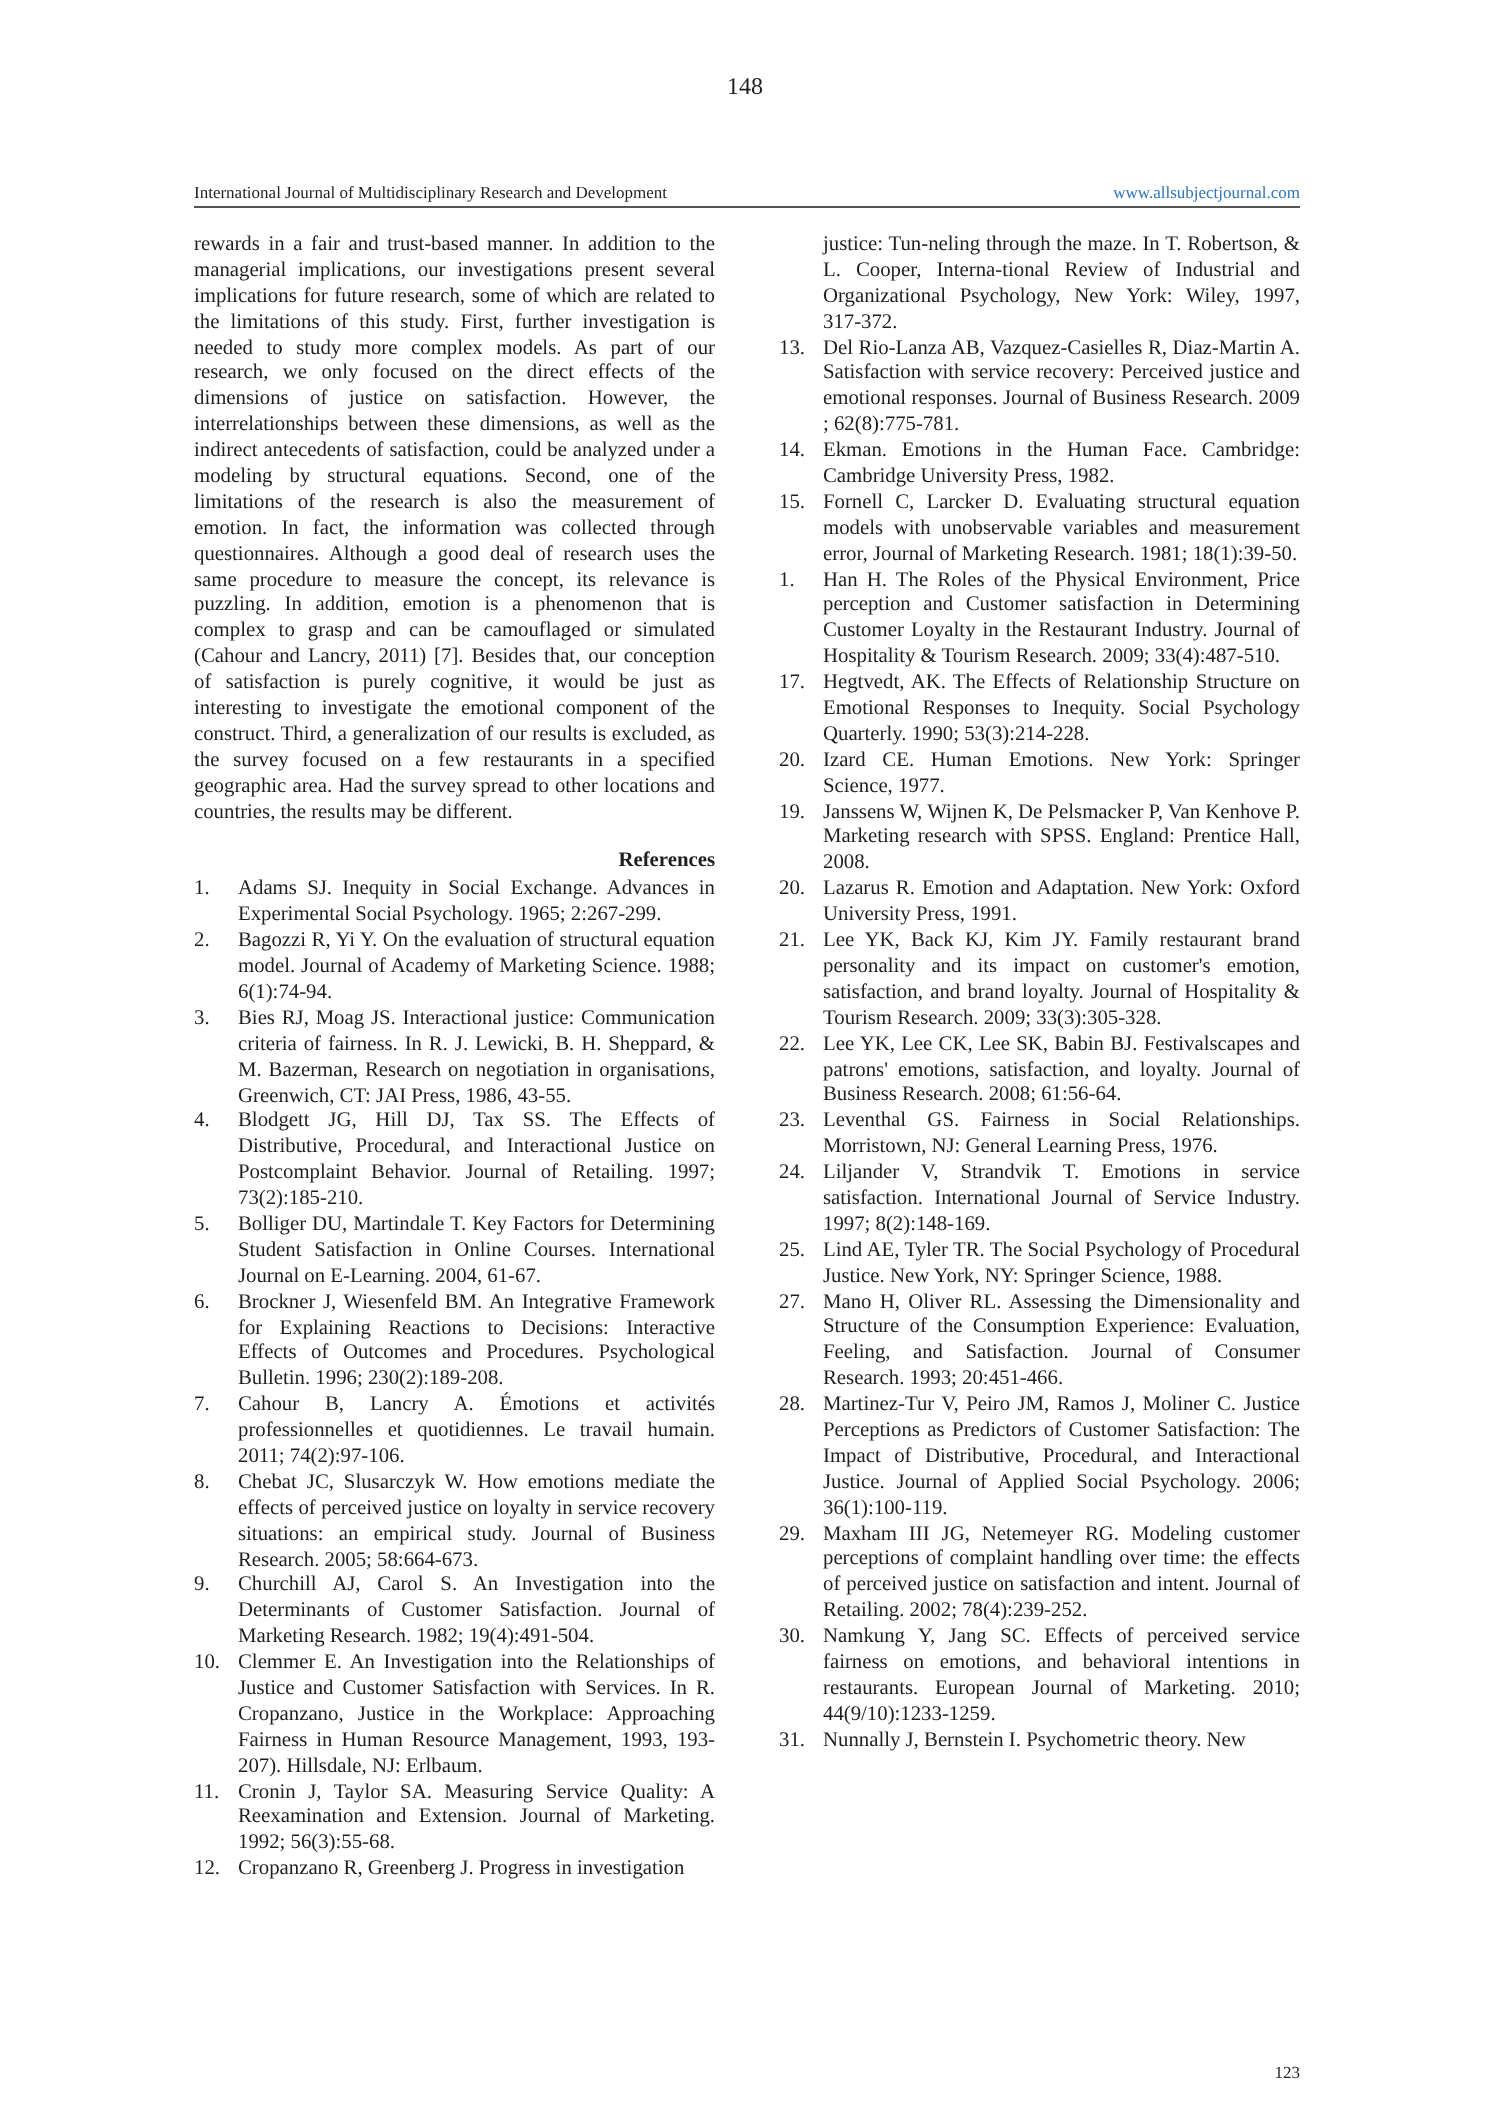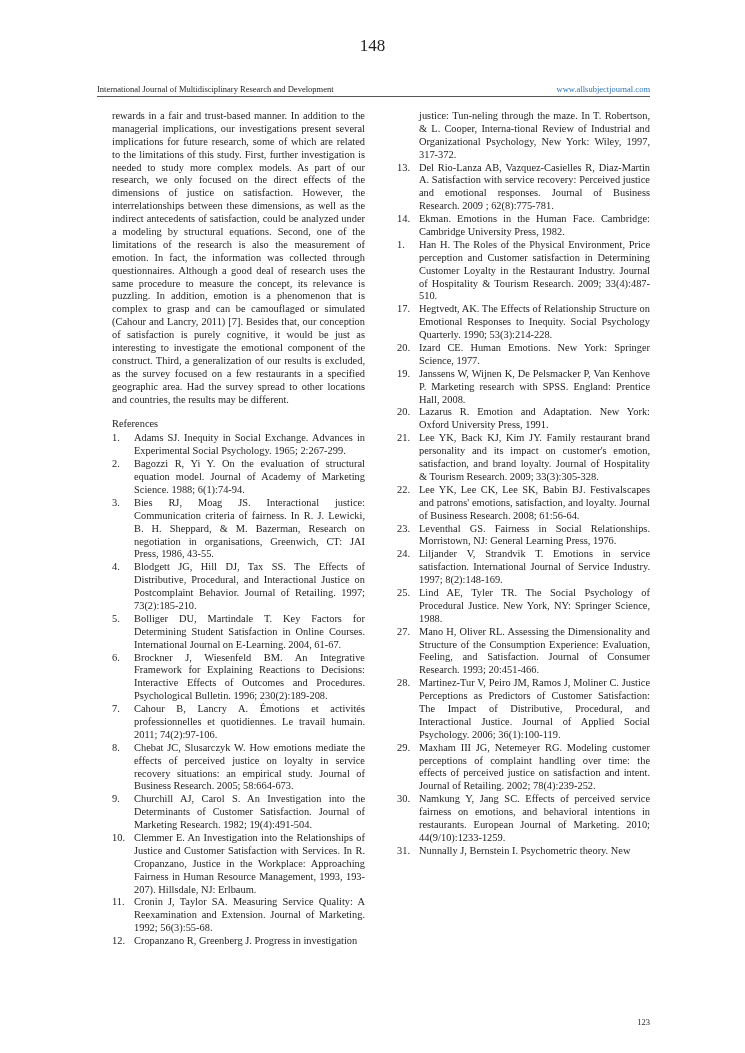--- a/index.html
+++ b/index.html
@@ -12,84 +12,83 @@
     width: 745px;
     height: 1053px;
     background: #ffffff;
     font-family: "Liberation Serif", serif;
     color: #1e1e1e;
     overflow: hidden;
   }
   .top-pagenum {
     padding-top: 36px;
     text-align: center;
-    font-size: 17px;
+    font-size: 12px;
   }
   .content {
     margin-left: 97px;
     margin-right: 95px;
   }
   .header-row {
     display: flex;
     justify-content: space-between;
     align-items: baseline;
-    margin-top: 28px;
+    margin-top: 40px;
     font-size: 8.5px;
   }
   .journal-name {
     color: #1e1e1e;
   }
   .journal-url {
     color: #2f74b5;
     text-decoration: none;
   }
   .header-rule {
     border-top: 1px solid #555;
     margin-top: 2px;
     height: 0;
   }
   .columns {
     display: flex;
     gap: 32px;
     margin-top: 13px;
-    margin-left: 15px;
   }
   .col {
     flex: 1 1 0;
     font-size: 10.4px;
     line-height: 1.24;
     text-align: justify;
   }
   .body-par {
     margin: 0;
   }
   .ref-heading {
-    font-weight: normal;
+    font-weight: bold;
     margin-top: 12px;
     margin-bottom: 1px;
-    text-align: left;
+    text-align: right;
   }
   .ref-item {
     display: flex;
   }
   .ref-num {
     flex: 0 0 22px;
     width: 22px;
   }
   .ref-text {
     flex: 1 1 auto;
     text-align: justify;
   }
   .ref-cont {
     margin: 0 0 0 22px;
   }
   .bottom-pagenum {
     position: absolute;
     right: 95px;
-    bottom: 26px;
+    bottom: 12px;
     font-size: 8.5px;
   }
 </style>
 </head>
 <body>
 
 <div class="page">
 
   <div class="top-pagenum">148</div>
 
@@ -161,20 +160,24 @@
         <div class="ref-list">
             <div class="ref-item">
               <span class="ref-num">13.</span>
               <span class="ref-text">Del Rio-Lanza AB, Vazquez-Casielles R, Diaz-Martin A. Satisfaction with service recovery: Perceived justice and emotional responses. Journal of Business Research. 2009 ; 62(8):775-781.</span>
             </div>
             <div class="ref-item">
               <span class="ref-num">14.</span>
               <span class="ref-text">Ekman. Emotions in the Human Face. Cambridge: Cambridge University Press, 1982.</span>
             </div>
             <div class="ref-item">
+              <span class="ref-num">15.</span>
+              <span class="ref-text">Fornell C, Larcker D. Evaluating structural equation models with unobservable variables and measurement error, Journal of Marketing Research. 1981; 18(1):39-50.</span>
+            </div>
+            <div class="ref-item">
               <span class="ref-num">1.</span>
               <span class="ref-text">Han H. The Roles of the Physical Environment, Price perception and Customer satisfaction in Determining Customer Loyalty in the Restaurant Industry. Journal of Hospitality &amp; Tourism Research. 2009; 33(4):487-510.</span>
             </div>
             <div class="ref-item">
               <span class="ref-num">17.</span>
               <span class="ref-text">Hegtvedt, AK. The Effects of Relationship Structure on Emotional Responses to Inequity. Social Psychology Quarterly. 1990; 53(3):214-228.</span>
             </div>
             <div class="ref-item">
               <span class="ref-num">20.</span>
               <span class="ref-text">Izard CE. Human Emotions. New York: Springer Science, 1977.</span>

